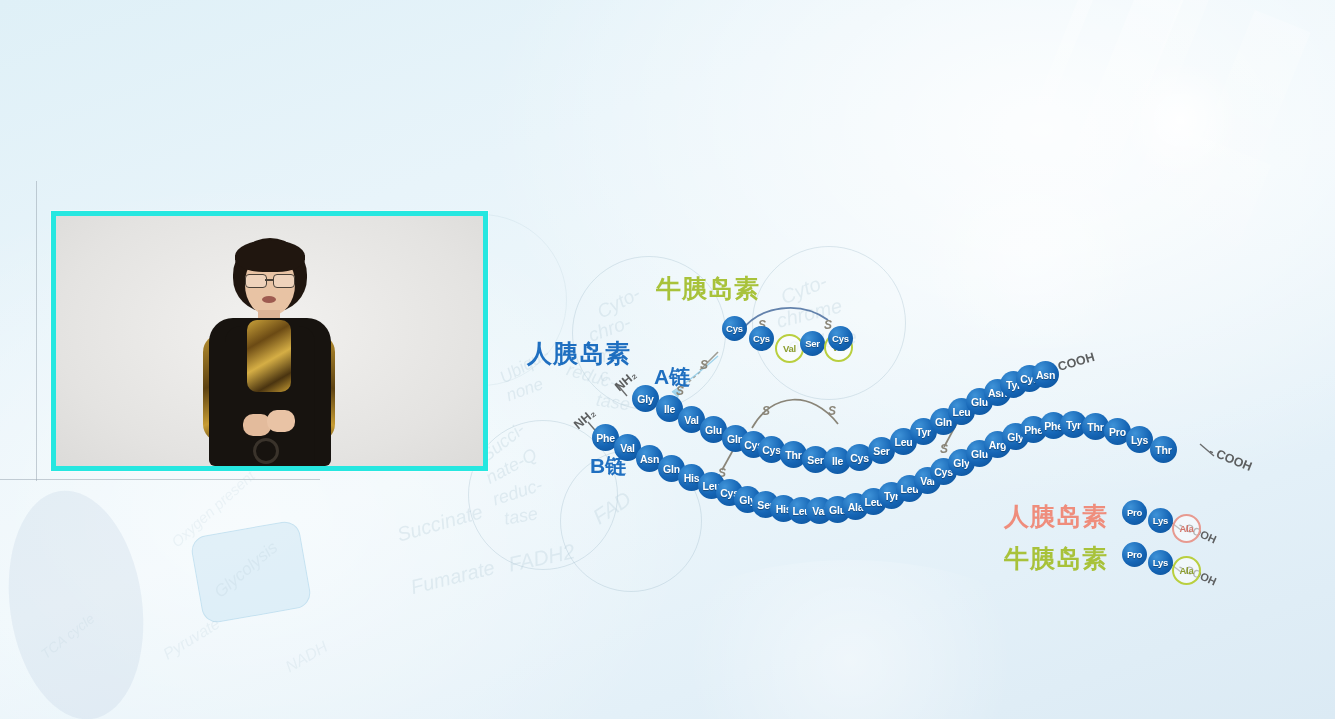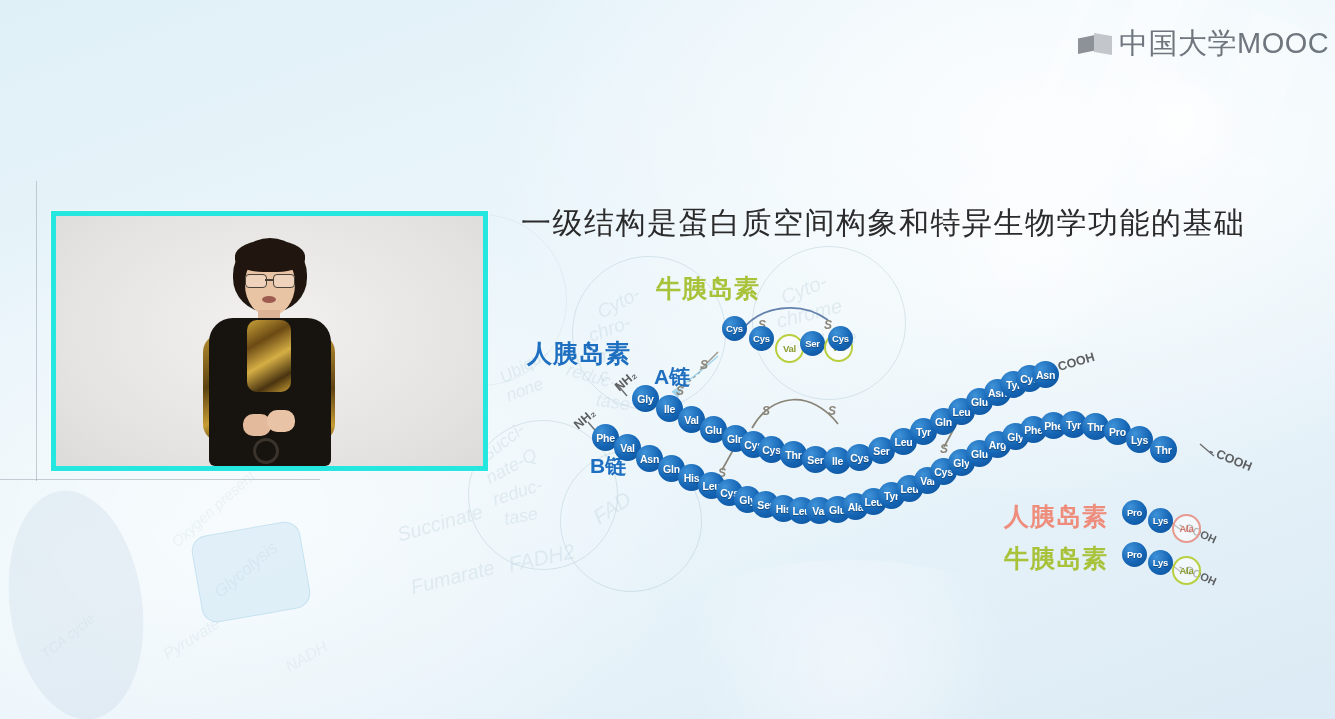--- a/index.html
+++ b/index.html
@@ -132,29 +132,21 @@
          background:rgba(168,186,214,.18);transform:rotate(-8deg);"></div>
     <div style="position:absolute;left:196px;top:528px;width:108px;height:86px;border-radius:16px;
          background:rgba(176,216,238,.30);transform:rotate(-10deg);border:1px solid rgba(150,200,225,.35);"></div>
     <div class="wm" style="left:208px;top:560px;font-size:17px;transform:rotate(-40deg);opacity:.25;">Glycolysis</div>
     <div class="wm" style="left:160px;top:630px;font-size:16px;transform:rotate(-32deg);opacity:.22;">Pyruvate</div>
     <div class="wm" style="left:284px;top:648px;font-size:16px;transform:rotate(-30deg);opacity:.22;">NADH</div>
     <div class="wm" style="left:36px;top:628px;font-size:14px;transform:rotate(-38deg);opacity:.22;">TCA cycle</div>
     <div class="wm" style="left:160px;top:500px;font-size:15px;transform:rotate(-42deg);opacity:.2;">Oxygen present</div>
   </div>
 
-  <div id="logo">
-    <span class="mark">
-      <span class="pg1"></span>
-        <span class="pg2"></span>
-    </span>
-    <span class="txt">中国大学MOOC</span>
-  </div>
-
-  <div id="title">一级结构是蛋白质空间构象和特异生物学功能的基础</div>
+
 
   <div id="video-inset">
     <div class="stage">
       <div class="presenter">
         <div class="p-hair"></div>
         <div class="p-face"></div>
         <div class="p-fringe"></div>
         <div class="p-glass p-glassL"></div>
         <div class="p-glass p-glassR"></div>
         <div class="p-bridge"></div>

